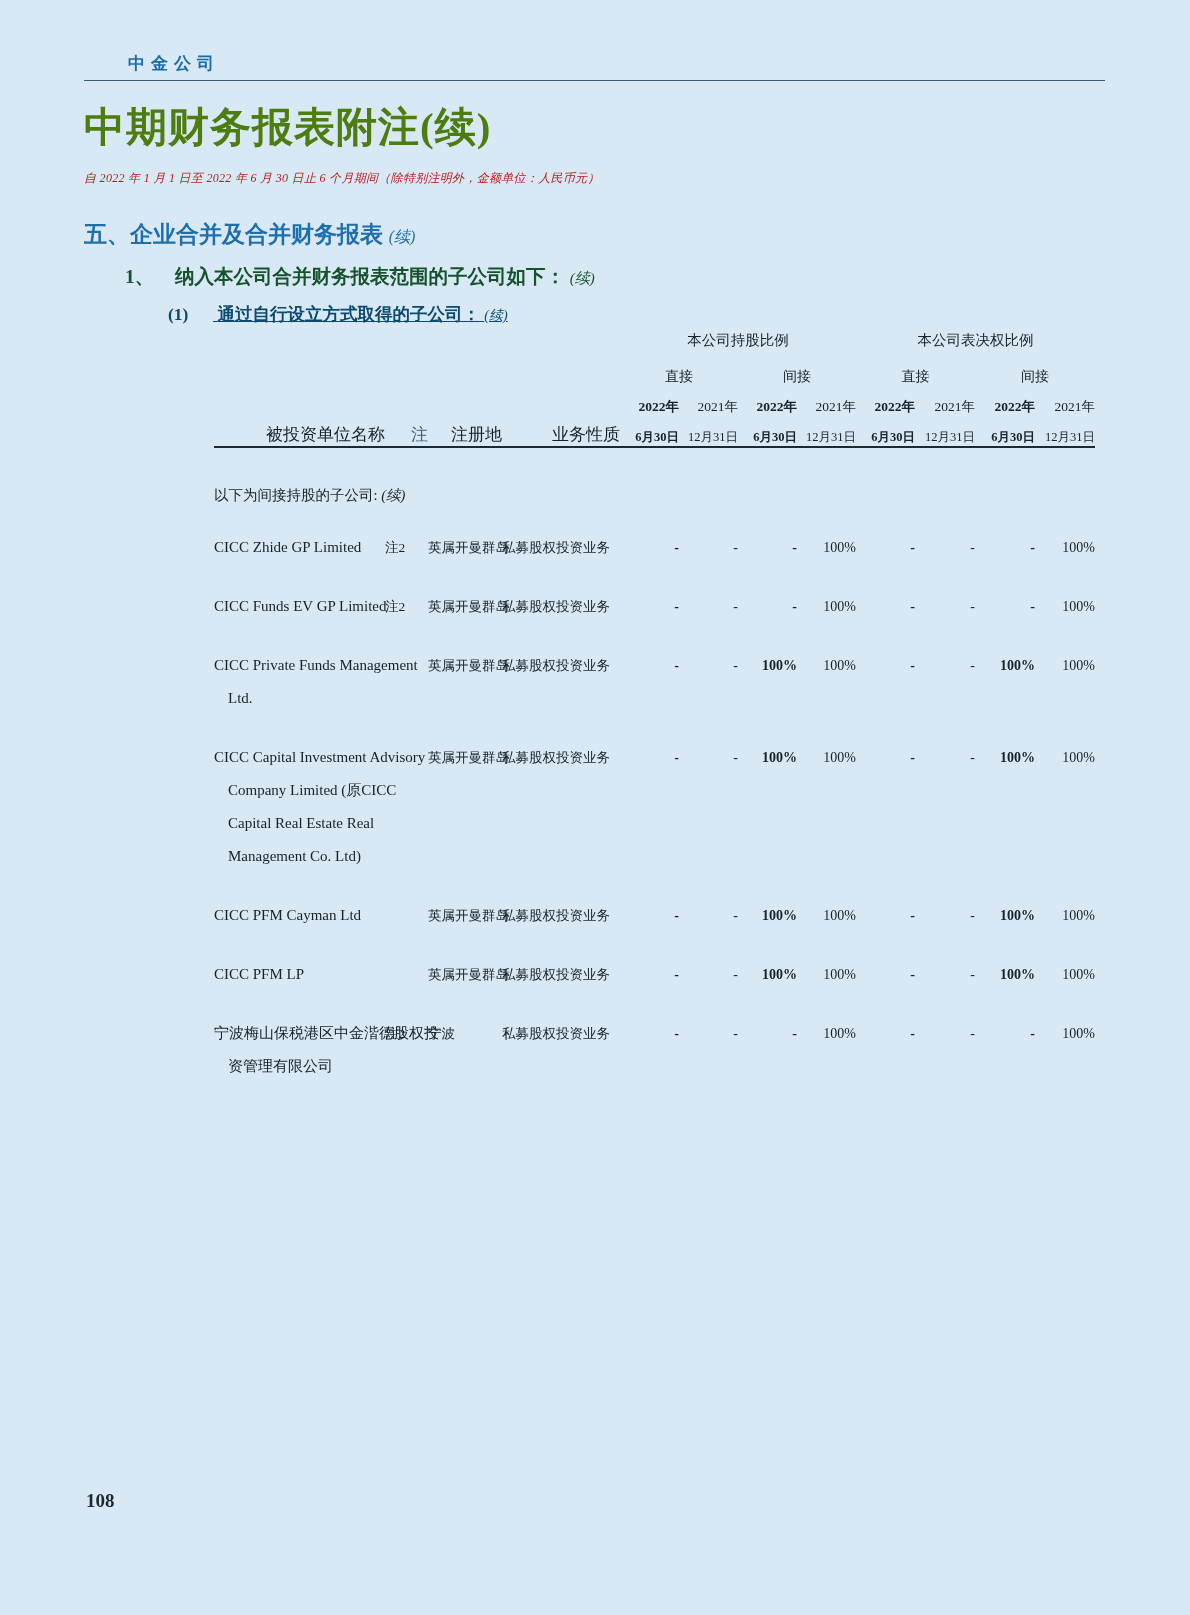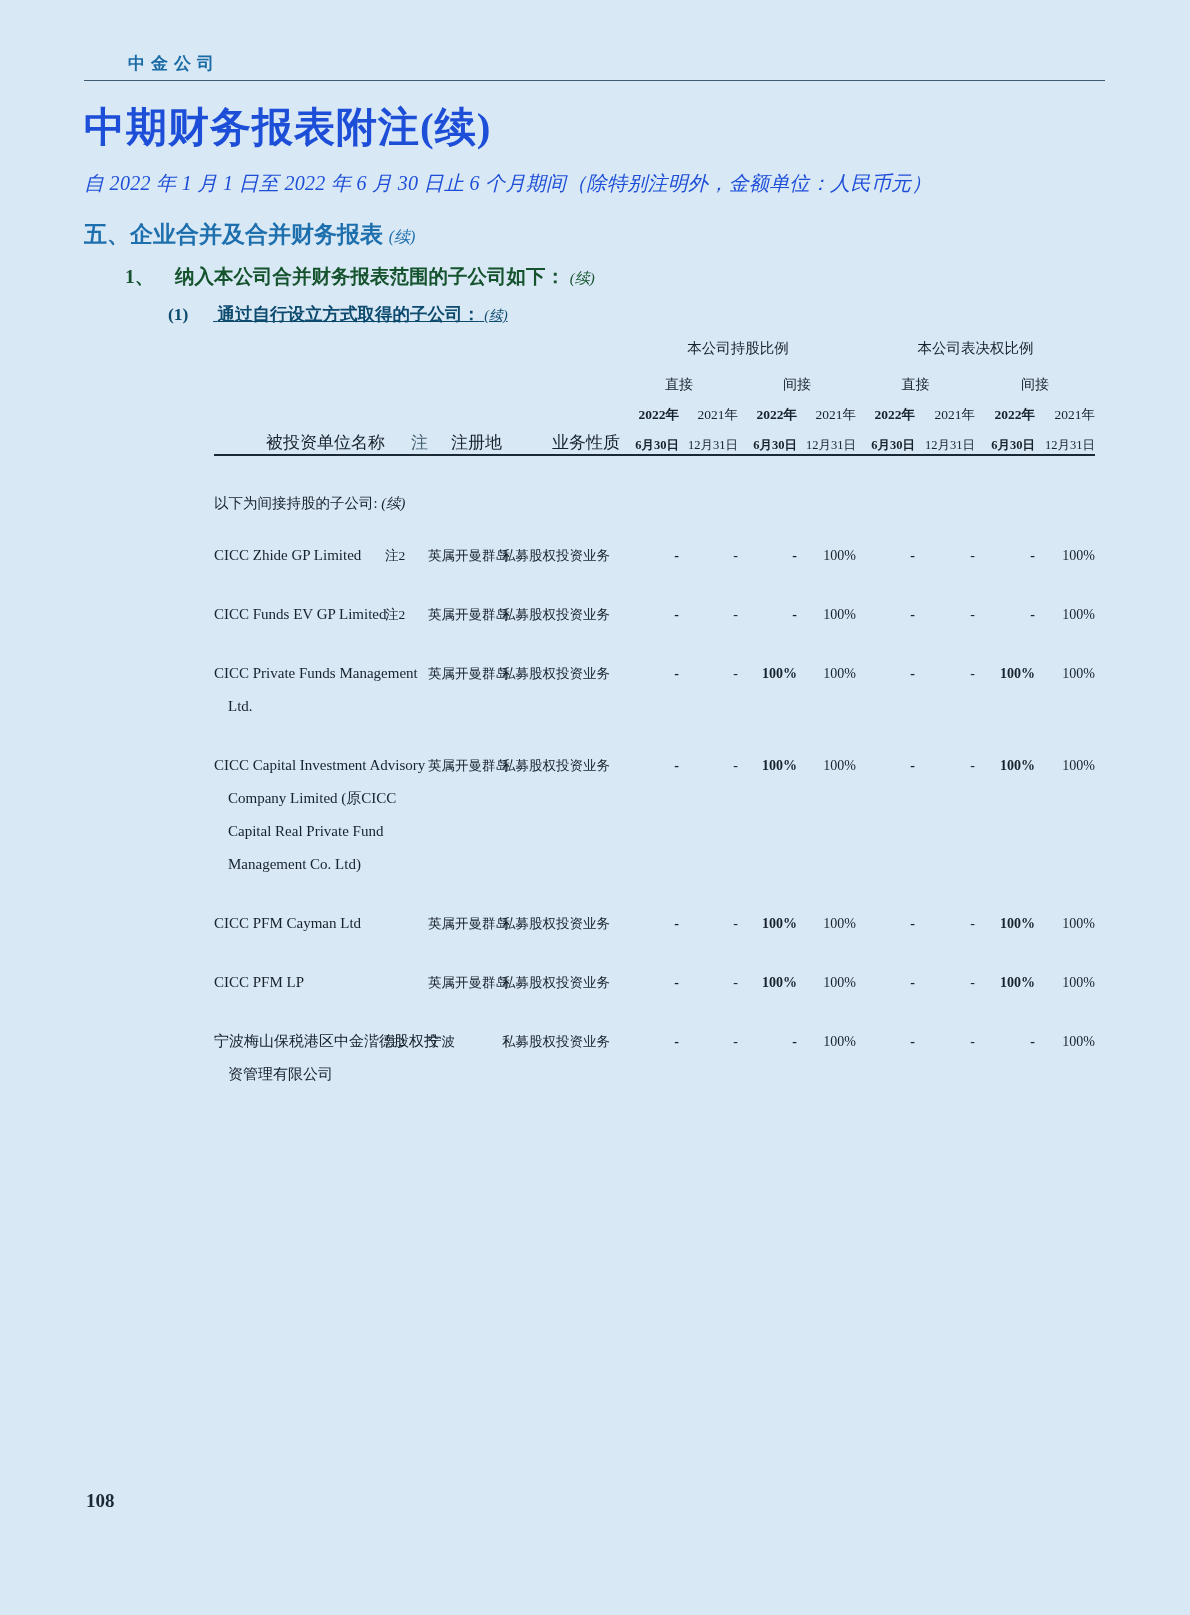--- a/index.html
+++ b/index.html
@@ -21,26 +21,26 @@
     font-size:17px;font-weight:bold;color:#1b6ca6;
     letter-spacing:6px;
     margin-left:44px;
   }
   .brand-rule{
     position:absolute;left:84px;top:80px;width:1021px;height:0;
     border-top:1.5px solid #3d5b72;
   }
   .doc-title{
     position:absolute;left:84px;top:100px;
-    font-size:41px;font-weight:bold;color:#1d4ed8;
+    font-size:41px;font-weight:bold;color:#4d7c0f;
     letter-spacing:1px;margin:0;
   }
   .doc-subtitle{
     position:absolute;left:84px;top:170px;
-    font-size:20px;font-style:italic;color:#1d4ed8;
+    font-size:12px;font-style:italic;color:#b91c1c;
     letter-spacing:0.3px;
   }
   .section-head{
     position:absolute;left:84px;top:219px;
     font-size:23px;font-weight:bold;color:#1d6fad;
   }
   .cont{
     font-style:italic;font-weight:normal;
   }
   .section-head .cont{font-size:16px;color:#1d6fad;}
@@ -51,21 +51,21 @@
   .sub1 .num{display:inline-block;width:45px;}
   .sub1 .cont{font-size:15px;}
   .sub2{
     position:absolute;left:168px;top:302px;
     font-size:17.5px;font-weight:bold;color:#0c4a6e;text-decoration:underline;
   }
   .sub2 .num{display:inline-block;width:45px;}
   .sub2 .cont{font-size:14px;}
 
   table.fin{
-    position:absolute;left:214px;top:324px;
+    position:absolute;left:214px;top:316px;
     width:881px;
     border-collapse:collapse;
     table-layout:fixed;
   }
   table.fin td,table.fin th{
     padding:0;margin:0;
     font-weight:normal;
     white-space:nowrap;
     overflow:visible;
   }
@@ -244,21 +244,21 @@
           <td class="col-val">100%</td>
           <td class="col-val bold">-</td>
           <td class="col-val">-</td>
           <td class="col-val bold">100%</td>
           <td class="col-val">100%</td>
         </tr>
         <tr>
           <td class="col-name">
             <div>CICC Capital Investment Advisory</div>
             <div class="cont-line">Company Limited (原CICC</div>
-            <div class="cont-line">Capital Real Private Fund</div>
+            <div class="cont-line">Capital Real Estate Real</div>
             <div class="cont-line">Management Co. Ltd)</div>
           </td>
           <td class="col-note"></td>
           <td class="col-place">英属开曼群岛</td>
           <td class="col-business">私募股权投资业务</td>
           <td class="col-val bold">-</td>
           <td class="col-val">-</td>
           <td class="col-val bold">100%</td>
           <td class="col-val">100%</td>
           <td class="col-val bold">-</td>

